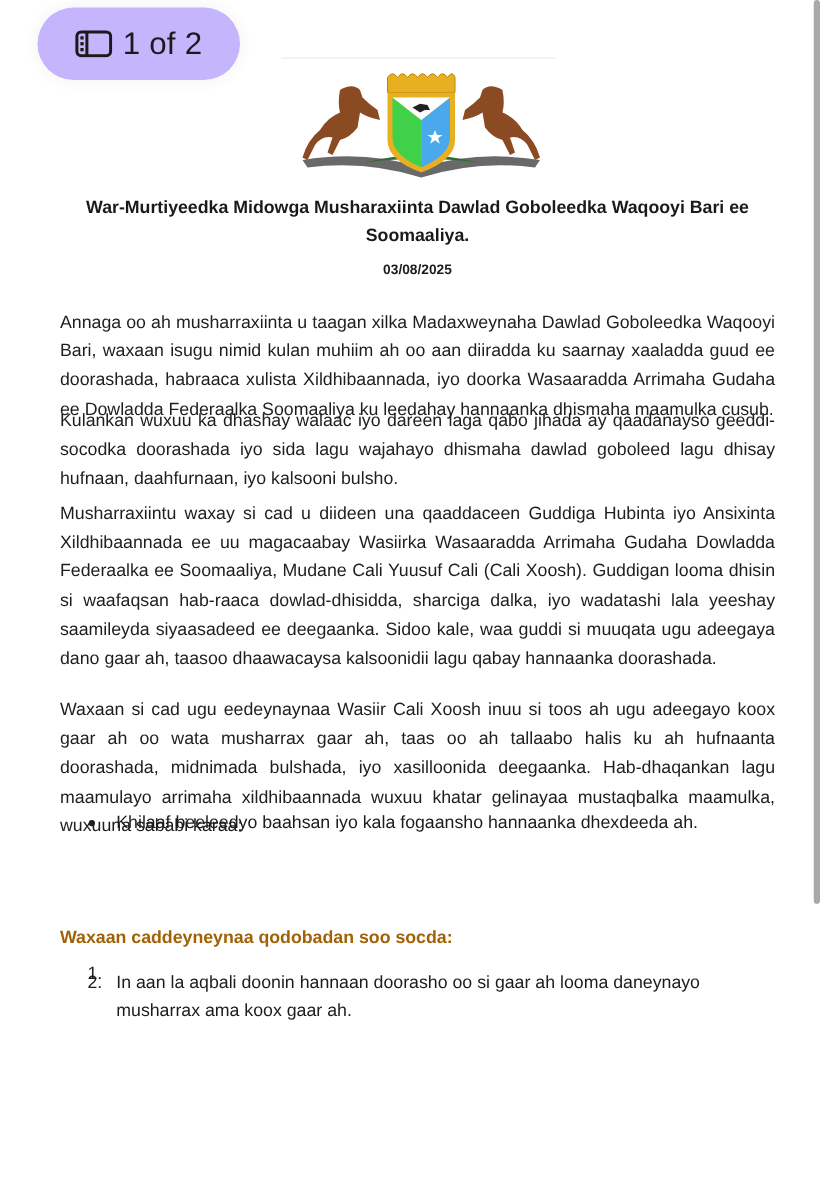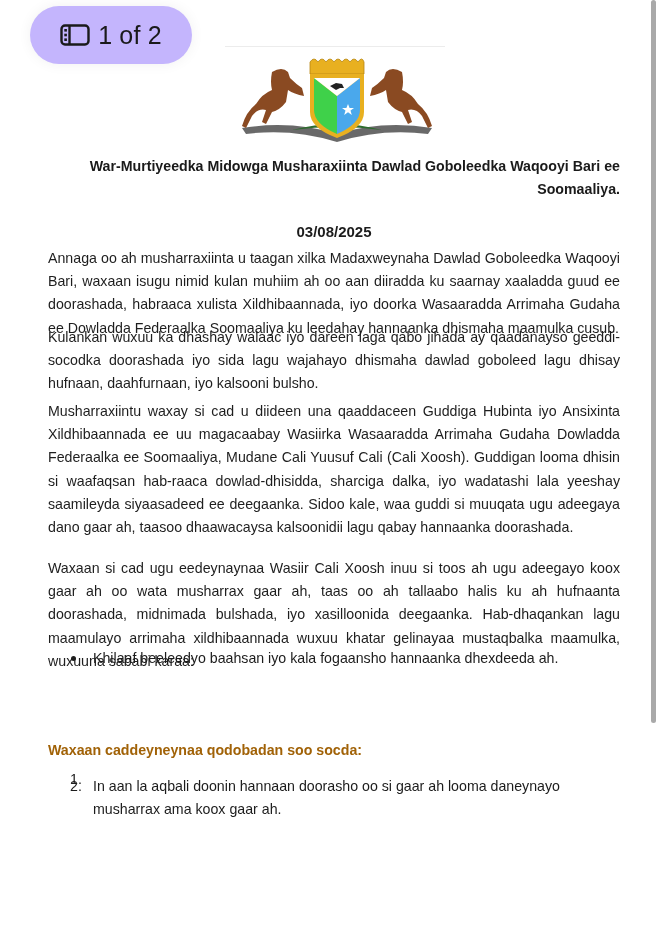--- a/index.html
+++ b/index.html
@@ -21,26 +21,26 @@
   .page-badge .badge-text { font-size: 25px; color: #1a1a1a; letter-spacing: 0.2px; }
   .top-rule {
     position: absolute; left: 225px; top: 46px; width: 220px; height: 1px;
     background: #ececec;
   }
   .emblem {
     position: absolute; left: 232px; top: 50px; width: 210px; height: 100px;
   }
   .title {
     position: absolute; left: 48px; top: 155px; width: 572px;
-    text-align: right; font-weight: bold; font-size: 14.2px; line-height: 23px;
+    text-align: center; font-weight: bold; font-size: 14.2px; line-height: 23px;
     color: #1a1a1a;
   }
   .date {
     position: absolute; left: 48px; top: 206px; width: 572px;
-    text-align: center; font-weight: bold; font-size: 15px; line-height: 20px; margin-top: 16px;
+    text-align: center; font-weight: bold; font-size: 11px; line-height: 20px;
   }
   .para {
     position: absolute; left: 48px; width: 572px;
     font-size: 14.2px; line-height: 23.2px; text-align: justify;
     margin: 0; color: #1e1e1e;
   }
   .bullets {
     position: absolute; left: 48px; width: 580px; margin: 0; padding: 0; list-style: none;
     font-size: 14.2px;
   }

